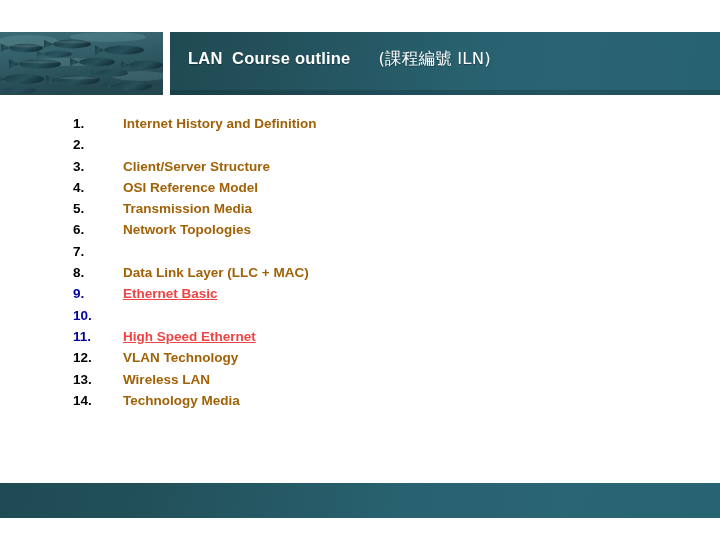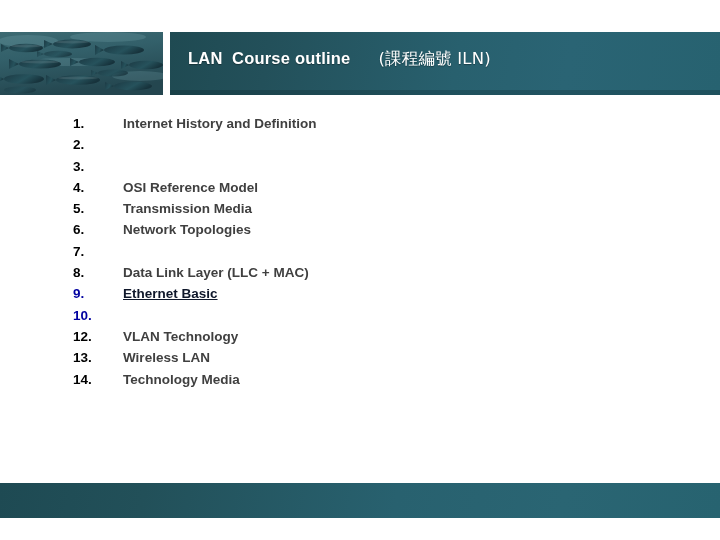--- a/index.html
+++ b/index.html
@@ -106,28 +106,28 @@
     flex: 0 0 50px;
     text-align: left;
     font-size: 13.5px;
     font-weight: bold;
     color: #000000;
     white-space: nowrap;
   }
   .outline-text {
     font-size: 13.5px;
     font-weight: bold;
-    color: #404040;
+    color: #a16207;
     white-space: nowrap;
   }
   .outline-row.is-link .outline-num {
     color: #0000a0;
   }
   .outline-row.is-link .outline-text {
-    color: #0f172a;
+    color: #ef4444;
     text-decoration: underline;
     cursor: pointer;
   }
 
   
   .footer-band {
     position: absolute;
     left: 0;
     top: 483px;
     width: 720px;
@@ -238,20 +238,21 @@
   <div class="outline">
       <div class="outline-row">
         <span class="outline-num">1.</span>
         <span class="outline-text">Internet History and Definition</span>
       </div>
       <div class="outline-row">
         <span class="outline-num">2.</span>
       </div>
       <div class="outline-row">
         <span class="outline-num">3.</span>
+        <span class="outline-text">Client/Server Structure</span>
       </div>
       <div class="outline-row">
         <span class="outline-num">4.</span>
         <span class="outline-text">OSI Reference Model</span>
       </div>
       <div class="outline-row">
         <span class="outline-num">5.</span>
         <span class="outline-text">Transmission Media</span>
       </div>
       <div class="outline-row">
@@ -265,20 +266,24 @@
         <span class="outline-num">8.</span>
         <span class="outline-text">Data Link Layer (LLC + MAC)</span>
       </div>
       <div class="outline-row is-link">
         <span class="outline-num">9.</span>
         <span class="outline-text">Ethernet Basic</span>
       </div>
       <div class="outline-row is-link">
         <span class="outline-num">10.</span>
       </div>
+      <div class="outline-row is-link">
+        <span class="outline-num">11.</span>
+        <span class="outline-text">High Speed Ethernet</span>
+      </div>
       <div class="outline-row">
         <span class="outline-num">12.</span>
         <span class="outline-text">VLAN Technology</span>
       </div>
       <div class="outline-row">
         <span class="outline-num">13.</span>
         <span class="outline-text">Wireless LAN</span>
       </div>
       <div class="outline-row">
         <span class="outline-num">14.</span>

